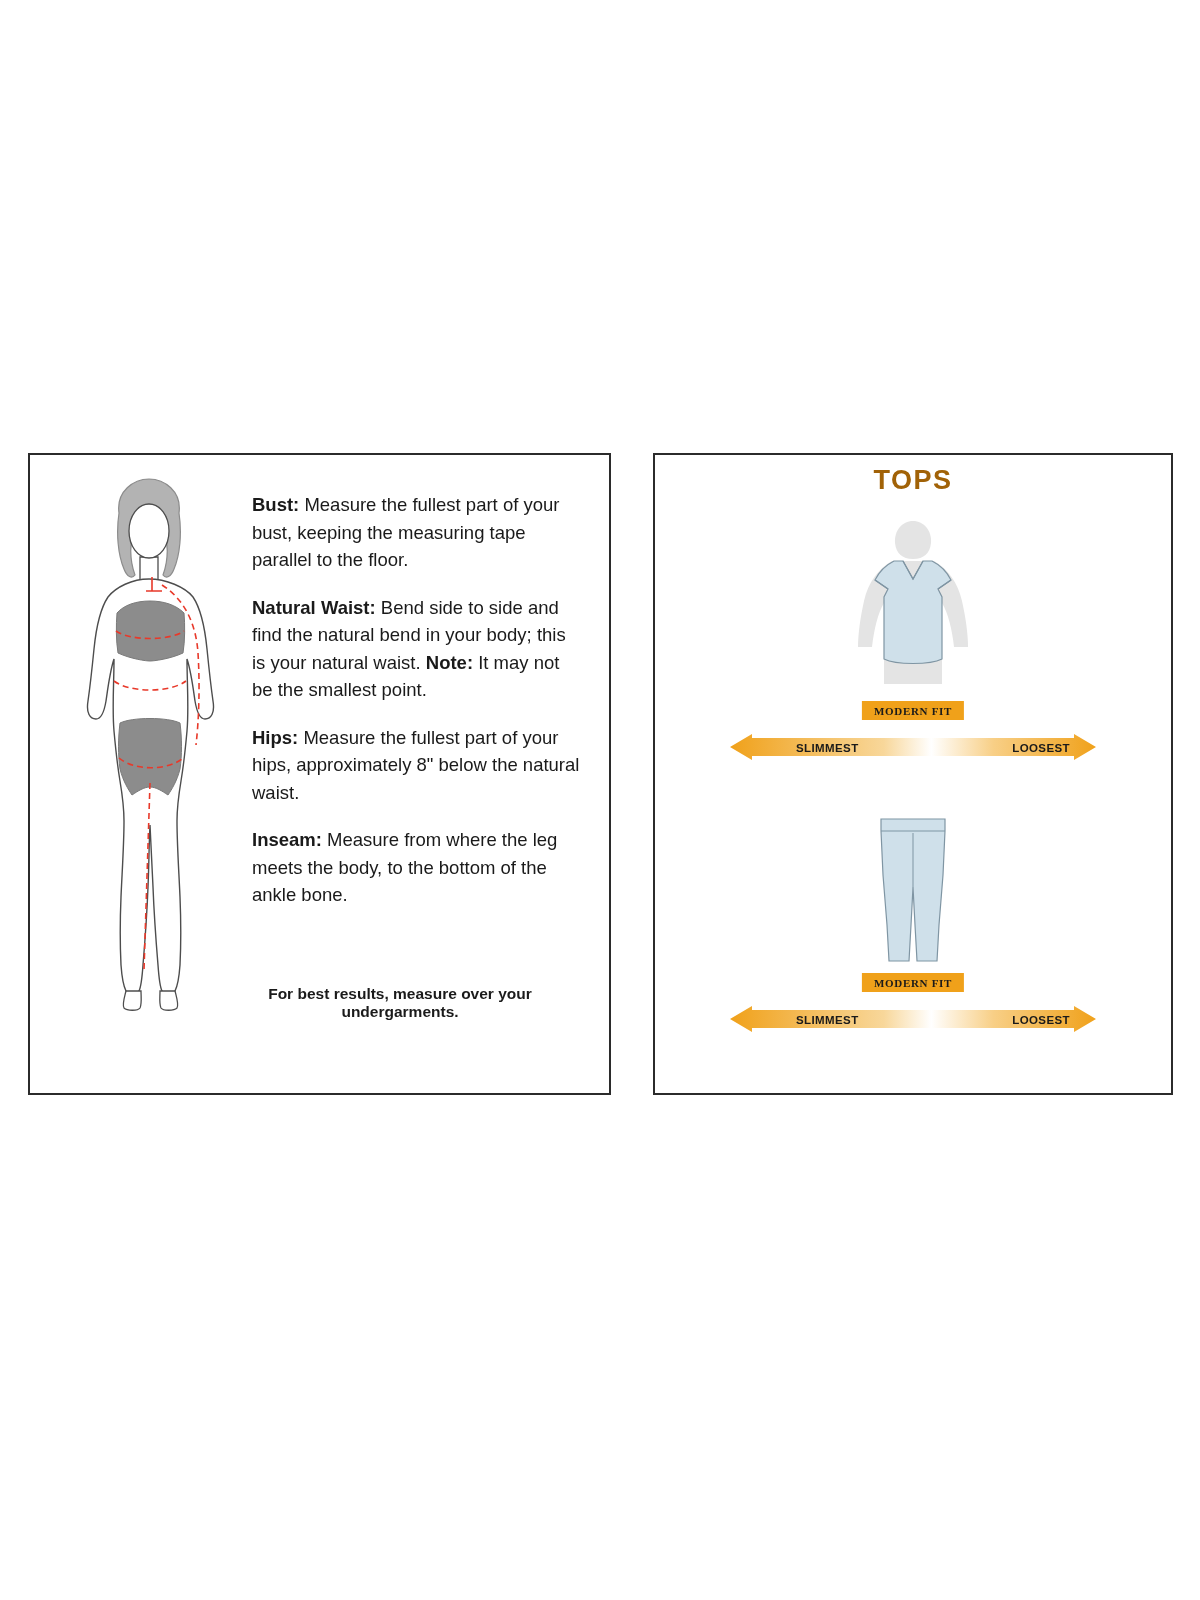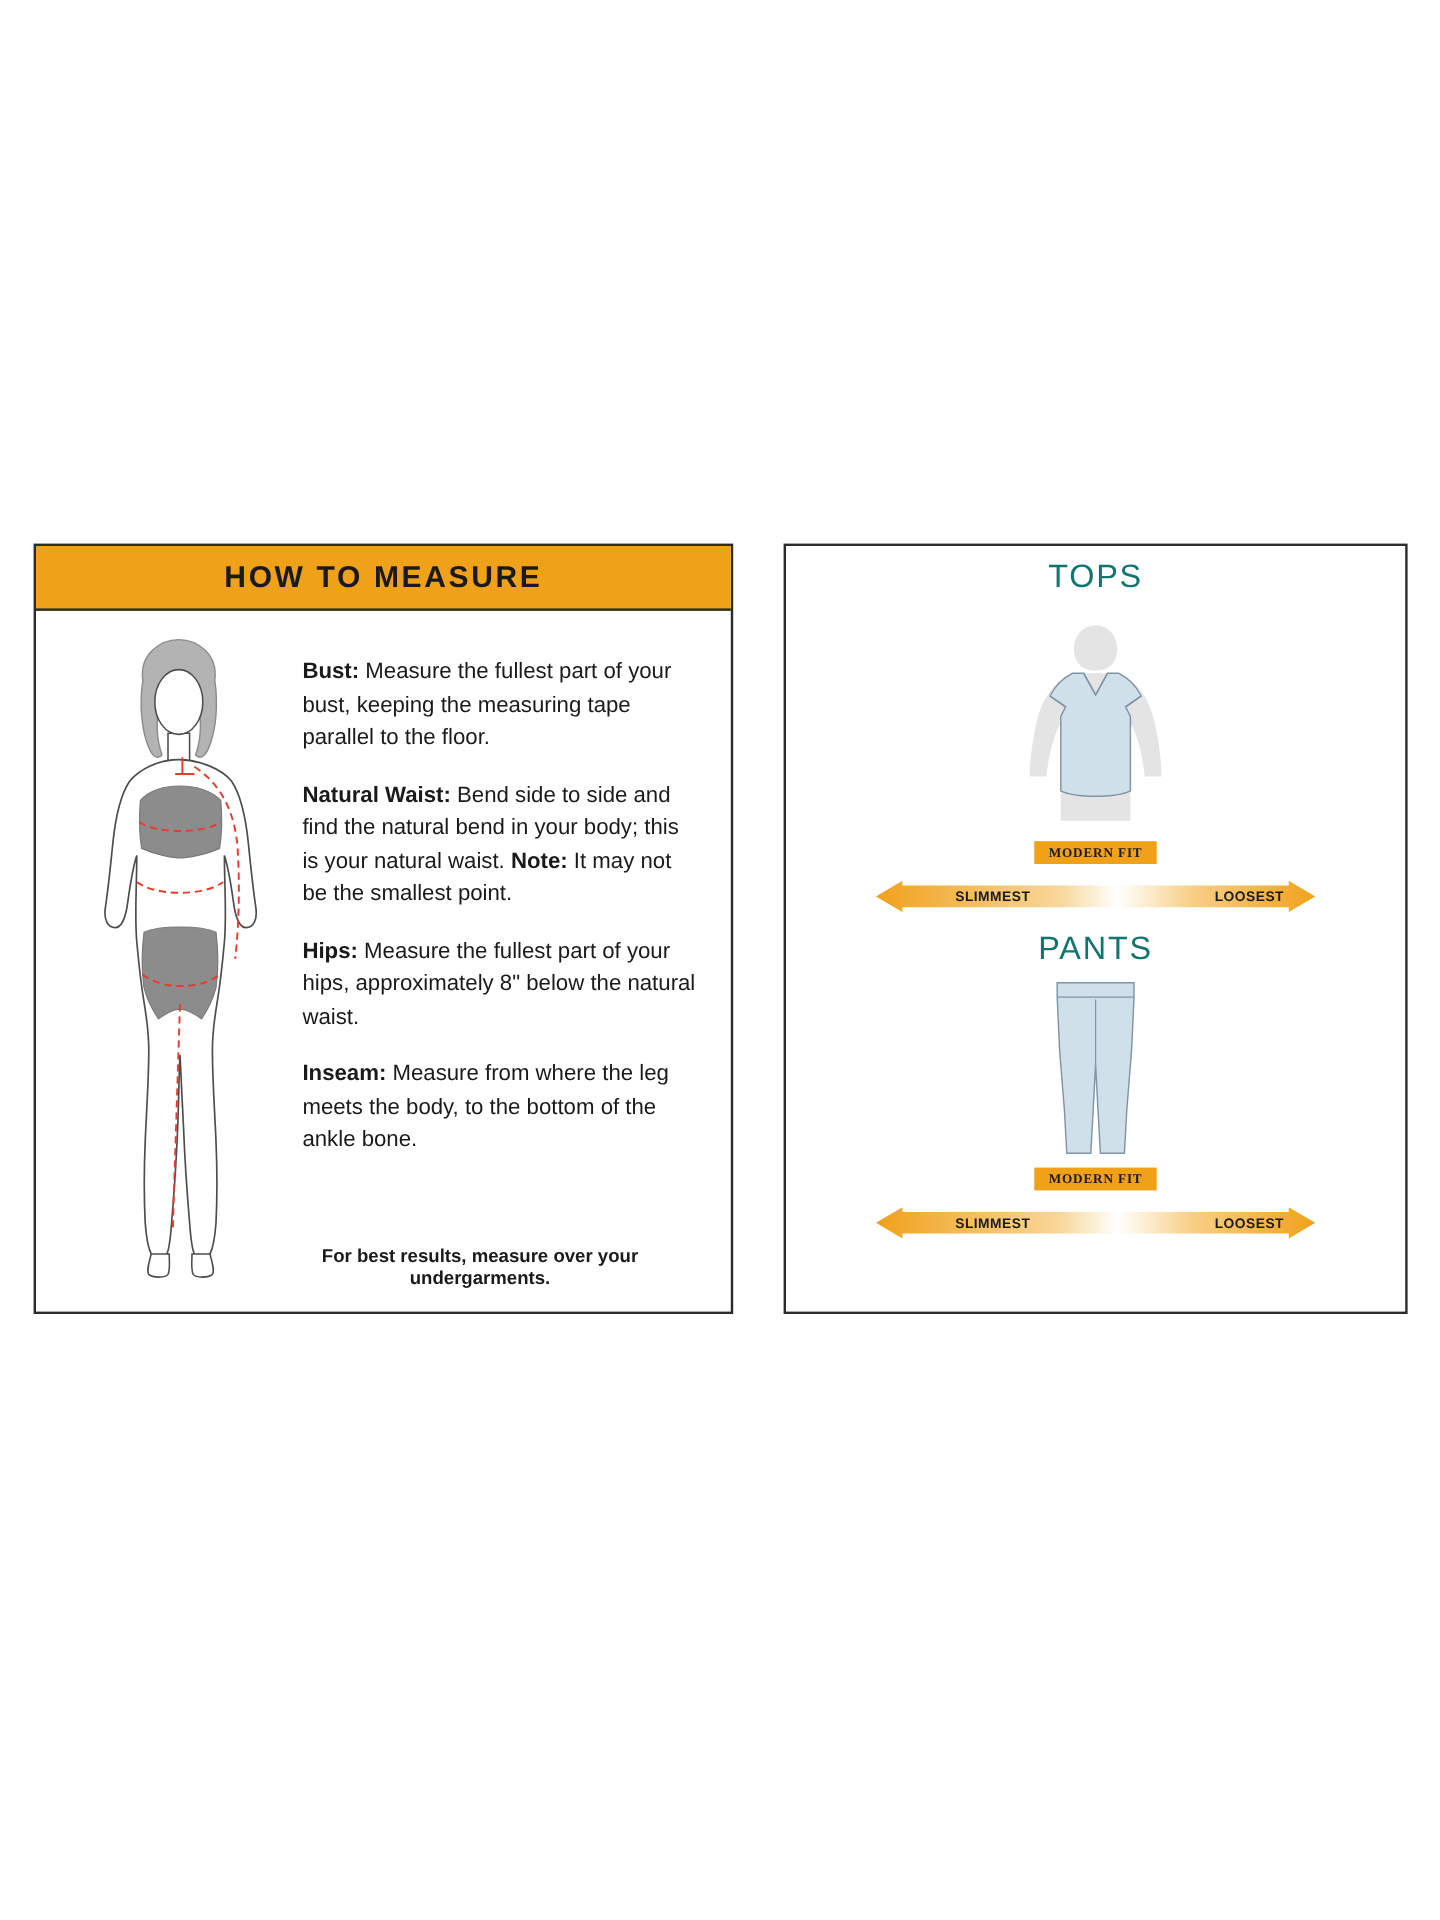--- a/index.html
+++ b/index.html
@@ -88,22 +88,22 @@
     font-size: 15.5px;
     font-weight: bold;
     color: #1a1a1a;
   }
 
   
   .fits-title {
     text-align: center;
     font-size: 27px;
     letter-spacing: 1.5px;
-    color: #0f766e;
-    font-weight: normal;
+    color: #a16207;
+    font-weight: bold;
   }
   #tops-title { position: absolute; left: 0; top: 10px; width: 100%; }
   #pants-title { position: absolute; left: 0; top: 320px; width: 100%; }
 
   #top-art { position: absolute; left: 50%; top: 54px; transform: translateX(-50%); }
   #pants-art { position: absolute; left: 50%; top: 360px; transform: translateX(-50%); }
 
   .fit-badge {
     position: absolute;
     background: #f0a11a;
@@ -138,21 +138,20 @@
     color: #1a1a1a;
     margin-left: 40px;
   }
   .scale-label.left { left: 26px; }
   .scale-label.right { right: 26px; }
 </style>
 </head>
 <body>
 
 <div class="panel" id="panel-measure">
-  <div class="panel-header">HOW TO MEASURE</div>
   <div class="panel-body">
 
     <div id="figure-wrap">
       <svg width="210" height="540" viewBox="0 0 210 540">
 
         <path d="M75 40 C72 18 90 6 105 6 C120 6 138 18 135 40 C138 60 136 82 130 96 C127 104 122 106 119 102 C124 88 124 72 121 60 C112 66 98 66 89 60 C86 72 86 88 91 102 C88 106 83 104 80 96 C74 82 72 60 75 40 Z" fill="#b3b3b3" stroke="#8c8c8c" stroke-width="1.2"></path>
 
         <path d="M96 84 L96 108 L114 108 L114 84 Z" fill="#ffffff" stroke="#4d4d4d" stroke-width="1.3"></path>
 
         <ellipse cx="105" cy="58" rx="20" ry="27" fill="#ffffff" stroke="#4d4d4d" stroke-width="1.3"></ellipse>
@@ -272,21 +271,20 @@
             <stop offset="72%" stop-color="#f8cf86"></stop>
             <stop offset="100%" stop-color="#f0a11a"></stop>
           </linearGradient>
         </defs>
         <path d="M22 4 L344 4 L344 0 L366 13 L344 26 L344 22 L22 22 L22 26 L0 13 L22 0 Z" fill="url(#gradTops)"></path>
       </svg>
       <div class="scale-label left">SLIMMEST</div>
       <div class="scale-label right">LOOSEST</div>
     </div>
 
-    <div class="fits-title" id="pants-title">PANTS</div>
 
     <div id="pants-art">
       <svg width="120" height="150" viewBox="0 0 120 150">
         <path d="M28 4 L92 4 L92 16 L90 60 L86 110 L84 146 L64 146 L62 110 L60 72 L58 110 L56 146 L36 146 L34 110 L30 60 L28 16 Z" fill="#cfe0ea" stroke="#7f95a3" stroke-width="1.2"></path>
         <path d="M28 16 L92 16" fill="none" stroke="#7f95a3" stroke-width="1.1"></path>
         <path d="M60 18 L60 72" fill="none" stroke="#7f95a3" stroke-width="1"></path>
       </svg>
     </div>
 
     <div class="fit-badge" id="pants-badge">MODERN FIT</div>

